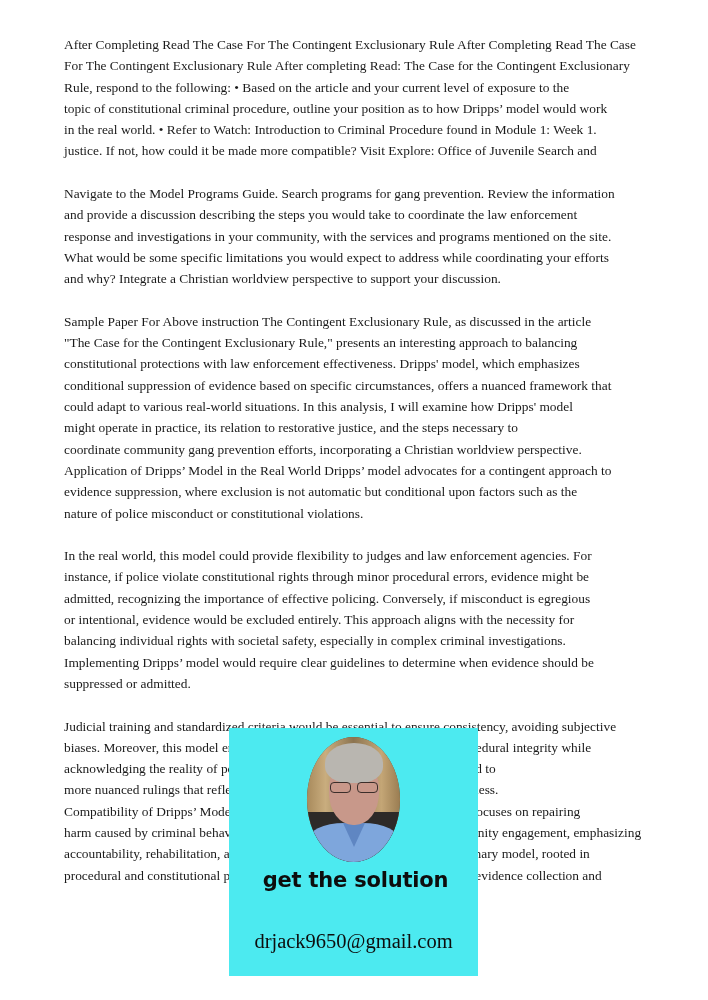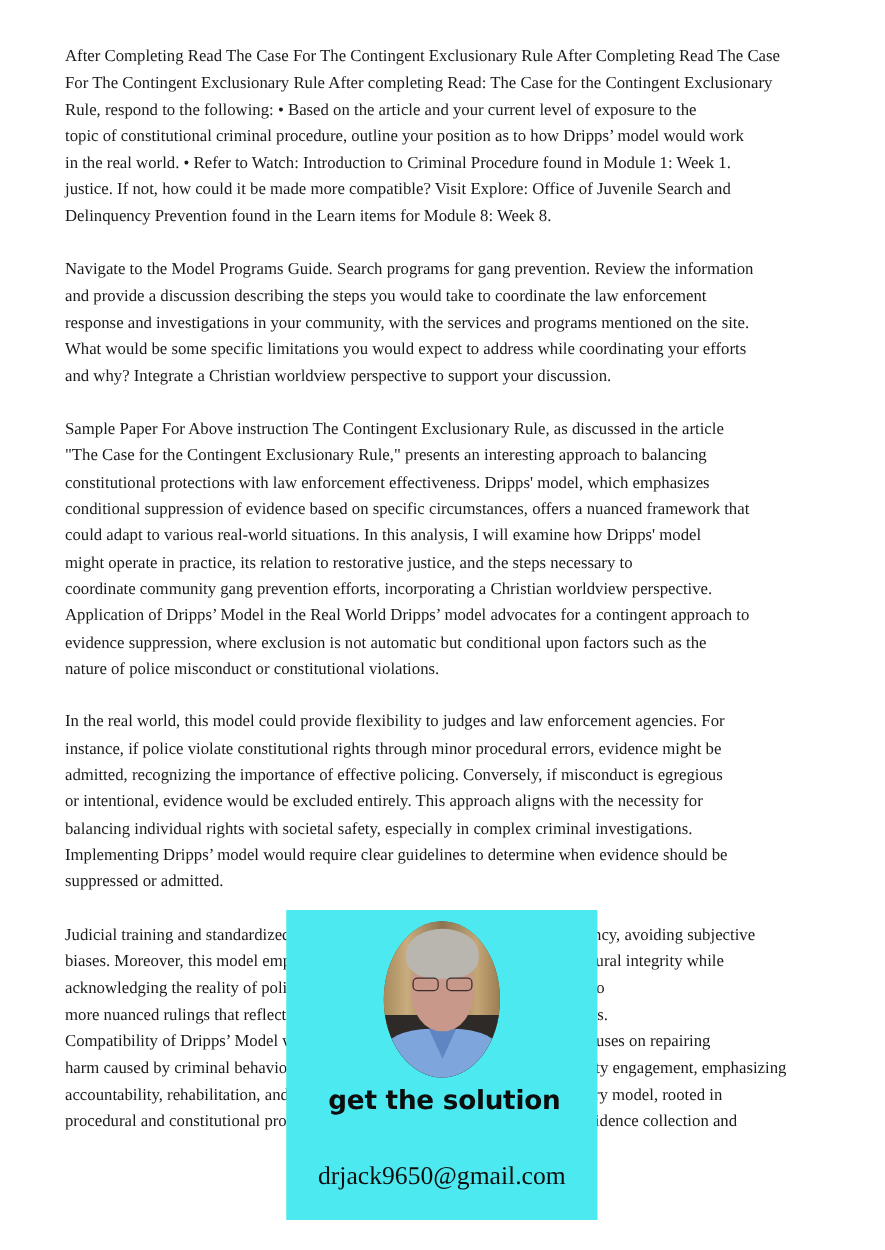--- a/index.html
+++ b/index.html
@@ -9,21 +9,21 @@
       background: #ffffff;
       overflow: hidden;
     }
     body {
       position: relative;
       font-family: "Liberation Serif", "DejaVu Serif", serif;
       color: #1a1a1a;
     }
     .page {
       position: absolute;
-      left: 52px;
+      left: 64px;
       top: 34px;
       width: 622px;
     }
     .para {
       font-size: 13.4px;
       line-height: 21.3px;
       margin-bottom: 21.3px;
       white-space: normal;
     }
     .line {
@@ -132,21 +132,20 @@
 <body>
 
 <div class="page">
   <div class="para">
     <span class="line">After Completing Read The Case For The Contingent Exclusionary Rule After Completing Read The Case</span>
     <span class="line">For The Contingent Exclusionary Rule After completing Read: The Case for the Contingent Exclusionary</span>
     <span class="line">Rule, respond to the following: • Based on the article and your current level of exposure to the</span>
     <span class="line">topic of constitutional criminal procedure, outline your position as to how Dripps’ model would work</span>
     <span class="line">in the real world. • Refer to Watch: Introduction to Criminal Procedure found in Module 1: Week 1.</span>
     <span class="line">justice. If not, how could it be made more compatible? Visit Explore: Office of Juvenile Search and</span>
-    <span class="line">Delinquency Prevention found in the Learn items for Module 8: Week 8.</span>
   </div>
 
   <div class="para">
     <span class="line">Navigate to the Model Programs Guide. Search programs for gang prevention. Review the information</span>
     <span class="line">and provide a discussion describing the steps you would take to coordinate the law enforcement</span>
     <span class="line">response and investigations in your community, with the services and programs mentioned on the site.</span>
     <span class="line">What would be some specific limitations you would expect to address while coordinating your efforts</span>
     <span class="line">and why? Integrate a Christian worldview perspective to support your discussion.</span>
   </div>
 

